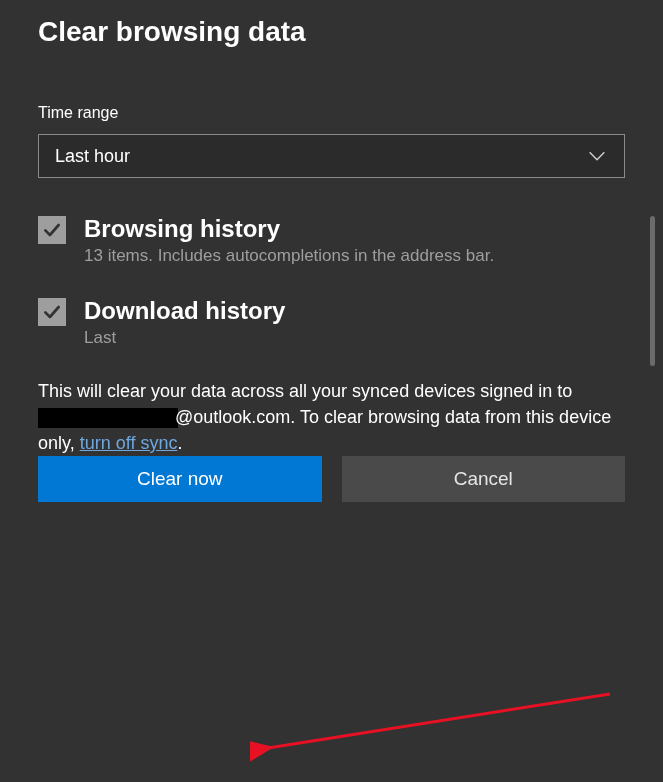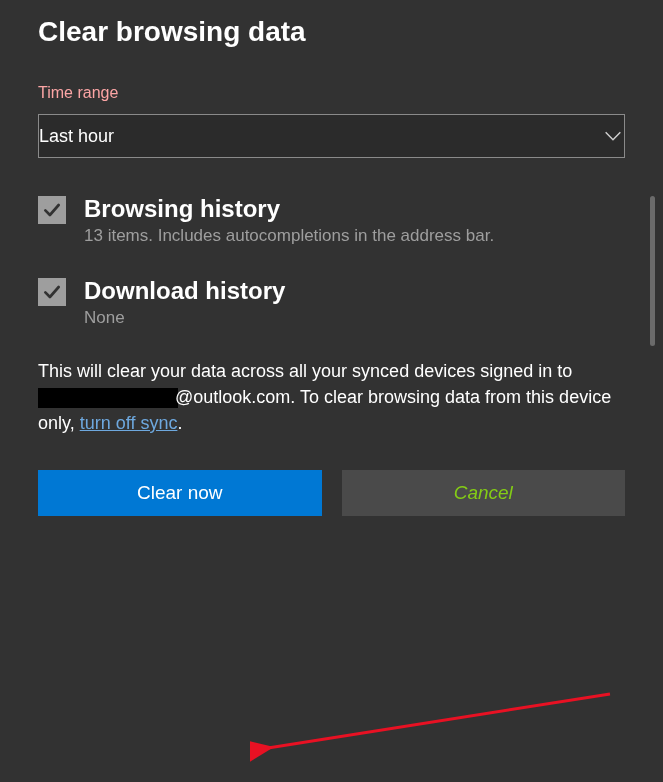--- a/index.html
+++ b/index.html
@@ -13,36 +13,36 @@
       background: #323232;
       font-family: "Segoe UI", -apple-system, sans-serif;
       color: #ffffff;
       padding: 16px 38px 24px 38px;
       position: relative;
       overflow: hidden;
     }
     .title {
       font-size: 28px;
       font-weight: 600;
-      margin-bottom: 36px;
+      margin-bottom: 56px;
     }
     .field-label {
       font-size: 16px;
-      color: #fca5a5;
+      color: #ffffff;
       margin-bottom: 12px;
     }
     .select-wrap {
       position: relative;
       width: 100%;
       height: 44px;
       border: 1px solid #8a8a8a;
       background: #2b2b2b;
       display: flex;
       align-items: center;
-      padding: 0 0;
+      padding: 0 16px;
       cursor: pointer;
       margin-bottom: 36px;
     }
     .select-value {
       font-size: 18px;
       color: #ffffff;
       flex: 1;
     }
     .chevron {
       width: 22px;
@@ -94,21 +94,20 @@
       font-size: 17px;
       color: #9e9e9e;
       margin-top: 0;
       line-height: 1.4;
     }
     .info-block {
       font-size: 18px;
       color: #ffffff;
       line-height: 1.45;
       margin-top: 20px;
-      margin-bottom: 34px;
     }
     .redacted {
       display: inline-block;
       width: 140px;
       height: 20px;
       background: #000000;
       vertical-align: middle;
       margin-right: -3px;
     }
     .link {
@@ -127,22 +126,21 @@
       border: none;
       cursor: pointer;
       font-family: inherit;
     }
     .btn-primary {
       background: #0078d4;
       color: #ffffff;
     }
     .btn-secondary {
       background: #4a4a4a;
-      color: #84cc16;
-      font-style: italic;
+      color: #e5e5e5;
     }
     .arrow-annotation {
       position: absolute;
       left: 250px;
       top: 688px;
       width: 370px;
       height: 86px;
       pointer-events: none;
     }
   </style>
@@ -176,21 +174,21 @@
   </div>
 
   <div class="option-row">
     <div class="checkbox">
       <svg class="check" viewBox="0 0 24 24" fill="none" stroke="#323232" stroke-width="3.2" stroke-linecap="round" stroke-linejoin="round">
         <polyline points="4 12.5 9.5 18 20 6"></polyline>
       </svg>
     </div>
     <div class="option-text">
       <div class="option-label">Download history</div>
-      <div class="option-desc">None</div>
+      <div class="option-desc">Last</div>
     </div>
   </div>
 
 
 </div>
 
 <div class="info-block">
   <span>This will clear your data across all your synced devices signed in to </span><span class="redacted"></span><span>@outlook.com</span><span>. To clear browsing data from this device only, </span><a class="link">turn off sync</a><span>.</span>
 </div>
 

